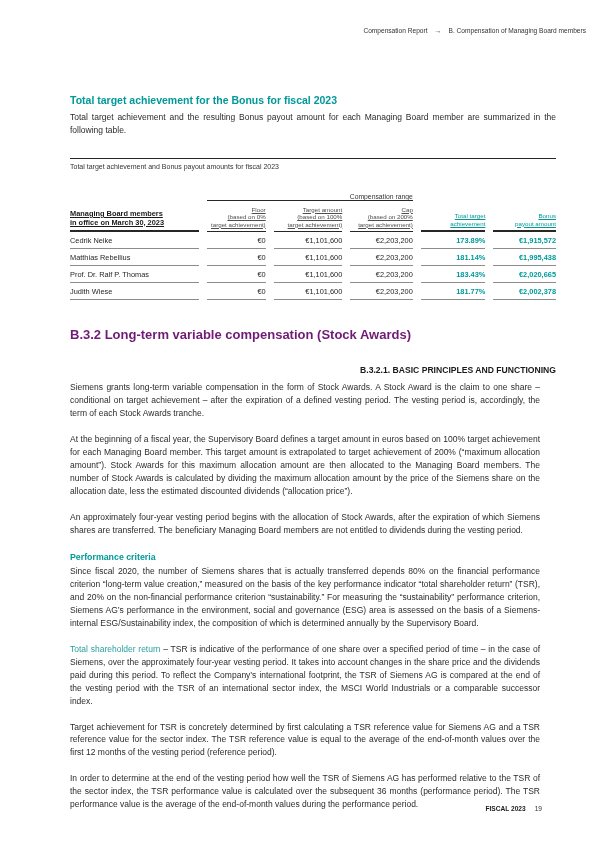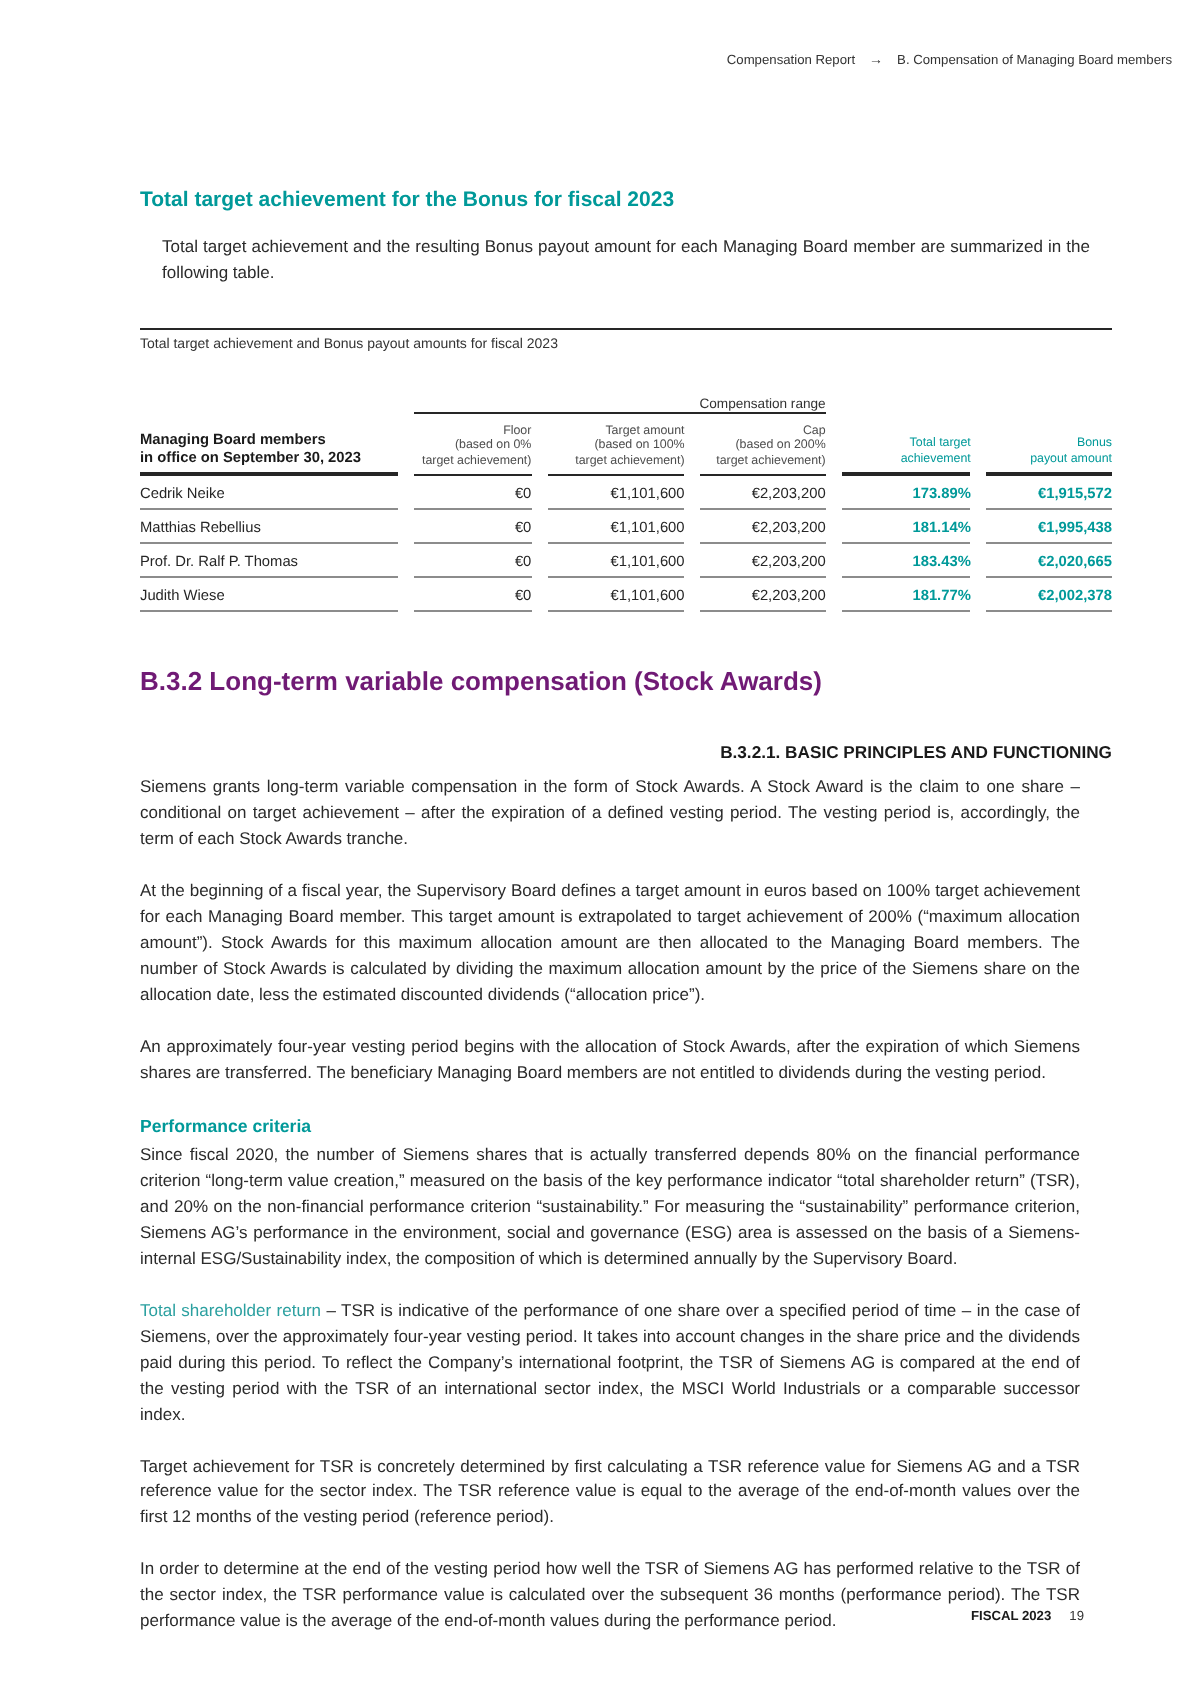--- a/index.html
+++ b/index.html
@@ -23,38 +23,38 @@
 
   
   .content {
     position:absolute; left:70px; top:94px; width:486px;
   }
   .teal-title {
     margin:0 0 5px 0;
     font-size:10.5px; font-weight:bold; color:#009999;
   }
   .intro {
-    margin:11px; font-size:8.5px; line-height:12.8px; color:#2b2b2b;
+    margin:0; font-size:8.5px; line-height:12.8px; color:#2b2b2b;
     text-align:justify;
   }
 
   
   .tablewrap { margin-top:21px; border-top:1px solid #262626; padding-top:4px; }
   .tcaption { font-size:7px; color:#333333; }
   table.bonus {
     width:502px; margin:23px -8px 0 -8px;
     border-collapse:separate; border-spacing:8px 0;
     table-layout:fixed;
   }
   .bonus td, .bonus th { padding:0; }
   .span-head {
     text-align:right; font-size:6.8px; font-weight:normal; color:#333333;
     border-bottom:1px solid #262626; padding-bottom:2px;
   }
-  .head-row th { vertical-align:bottom; padding-top:5px; padding-bottom:3px; }
+  .head-row th { vertical-align:bottom; padding-top:5px; padding-bottom:3px;text-decoration:underline; }
   .name-head {
     text-align:left; font-size:7.4px; font-weight:bold; color:#1a1a1a;
     line-height:8.8px; border-bottom:2px solid #262626;
   }
   .num-head {
     text-align:right; font-size:6.2px; font-weight:normal; color:#4d4d4d;
     line-height:7.6px; border-bottom:1px solid #262626;
   }
   .num-head.teal { color:#009999; border-bottom:2px solid #262626; }
   .bonus tbody td {
@@ -123,21 +123,21 @@
         <thead>
           <tr>
             <td></td>
             <td class="span-head" colspan="3">Compensation range</td>
             <td></td>
             <td></td>
           </tr>
           <tr class="head-row">
             <th class="name-head">
               <div>Managing Board members</div>
-              <div>in office on September 30, 2023</div>
+              <div>in office on March 30, 2023</div>
             </th>
             <th class="num-head">
               <div>Floor</div>
               <div>(based on 0%</div>
               <div>target achievement)</div>
             </th>
             <th class="num-head">
               <div>Target amount</div>
               <div>(based on 100%</div>
               <div>target achievement)</div>

